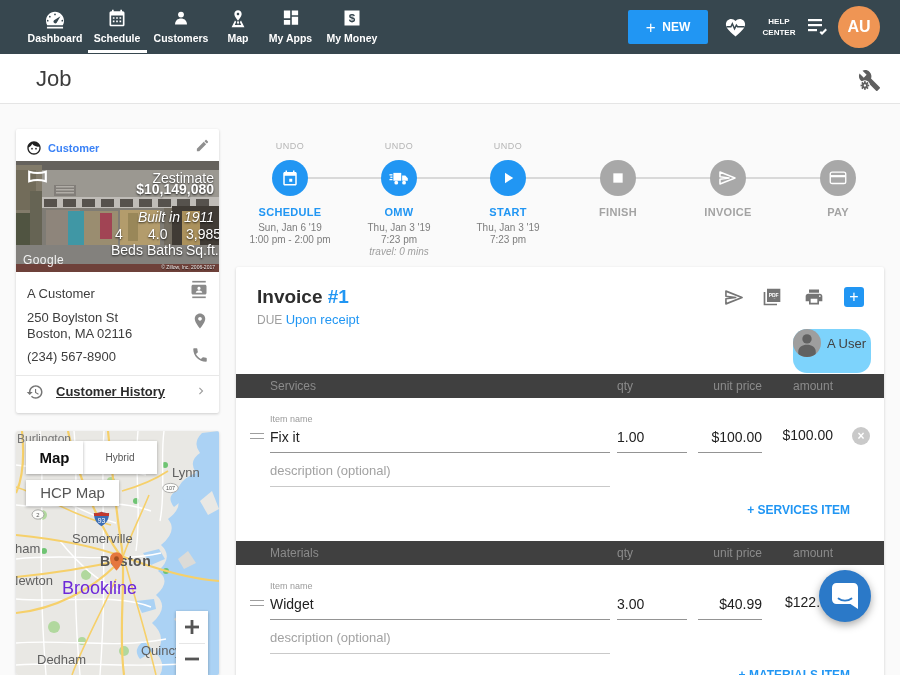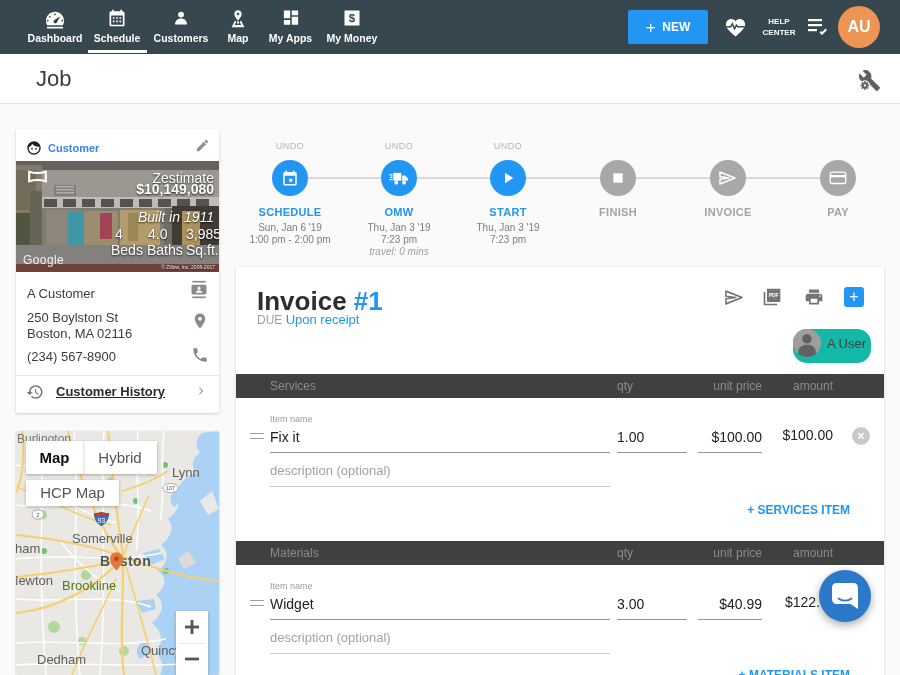--- a/index.html
+++ b/index.html
@@ -298,21 +298,21 @@
       <path d="M56 244 C66 216 86 180 100 148"></path>
     </g>
   </svg>
   
   <div class="abs" style="left:1px; top:1px; font-size:12px; color:#777;">Burlington</div>
   <div class="abs" style="left:156px; top:34px; font-size:13px; color:#606060;">Lynn</div>
   <div class="abs" style="left:56px; top:100px; font-size:13px; color:#606060;">Somerville</div>
   <div class="abs" style="left:-1px; top:110px; font-size:13px; color:#606060;">ham</div>
   <div class="abs" style="left:84px; top:122px; font-size:14px; font-weight:bold; color:#555; letter-spacing:0.5px;">Boston</div>
   <div class="abs" style="left:-7px; top:142px; font-size:13px; color:#606060;">Newton</div>
-  <div class="abs" style="left:46px; top:147px; font-size:13px; color:#4d7c0f;">Brookline</div>
+  <div class="abs" style="left:46px; top:147px; font-size:18px; color:#6d28d9;">Brookline</div>
   <div class="abs" style="left:125px; top:212px; font-size:13px; color:#606060;">Quincy</div>
   <div class="abs" style="left:21px; top:221px; font-size:13px; color:#606060;">Dedham</div>
   
   <svg class="abs" style="left:77px; top:80px;" width="17" height="16" viewBox="0 0 20 17">
       <path d="M10 0 C13 1.5 17 2 19 1.5 C19 8 16 14 10 17 C4 14 1 8 1 1.5 C3 2 7 1.5 10 0 Z" fill="#3c6eb5"></path>
       <path d="M1.2 1.5 C3 2 7 1.5 10 0 C13 1.5 17 2 18.8 1.5 L18.8 5 L1.2 5 Z" fill="#c3392e"></path>
       <text x="10" y="13.5" font-size="8" fill="#fff" text-anchor="middle" font-family="Liberation Sans">93</text>
     </svg>
   <svg class="abs" style="left:146px; top:51px;" width="17" height="12" viewBox="0 0 22 14">
       <ellipse cx="11" cy="7" rx="10" ry="6" fill="#fcfcfa" stroke="#9a9a98"></ellipse>
@@ -322,21 +322,21 @@
       <ellipse cx="8" cy="6.5" rx="7" ry="5.5" fill="#fcfcfa" stroke="#9a9a98"></ellipse>
       <text x="8" y="9" font-size="7" fill="#555" text-anchor="middle" font-family="Liberation Sans">2</text>
     </svg>
   
   <svg class="abs" style="left:94px; top:121px;" width="13" height="19" viewBox="0 0 24 34">
       <path d="M12 0C5.4 0 0 5.4 0 12c0 9 12 22 12 22s12-13 12-22C24 5.4 18.6 0 12 0z" fill="#e5773d"></path>
       <circle cx="12" cy="12" r="4.5" fill="#a34f22"></circle>
     </svg>
   
   <div class="mapbtn" style="left:10px; top:10px; width:57px; height:33px; line-height:33px; font-weight:bold; color:#0e0e0e; font-size:15px; z-index:3;">Map</div>
-  <div class="mapbtn" style="left:67px; top:10px; width:74px; height:33px; line-height:33px; font-size:15px; z-index:2;">Hybrid</div>
+  <div class="mapbtn" style="left:67px; top:10px; width:74px; height:33px; line-height:33px; font-size:10px; z-index:2;">Hybrid</div>
   <div class="mapbtn" style="left:10px; top:49px; width:93px; height:26px; line-height:26px; font-size:15px;">HCP Map</div>
   
   <div class="mapbtn" style="left:160px; top:180px; width:32px; height:64px;">
     <svg style="position:absolute; left:8px; top:8px;" width="16" height="16" viewBox="0 0 16 16" fill="#555">
         <rect x="6.6" y="1" width="2.8" height="14"></rect>
         <rect x="1" y="6.6" width="14" height="2.8"></rect>
       </svg>
     <div style="position:absolute; top:32px; left:3px; width:26px; border-top:1px solid #e6e6e6;"></div>
     <svg style="position:absolute; left:8px; top:40px;" width="16" height="16" viewBox="0 0 16 16" fill="#555">
         <rect x="1" y="6.6" width="14" height="2.8"></rect>
@@ -387,38 +387,38 @@
   <div class="tl-lbl" style="left:508px; color:#2196f3;">START</div>
   <div class="tl-lbl" style="left:618px; color:#a3a3a3;">FINISH</div>
   <div class="tl-lbl" style="left:728px; color:#a3a3a3;">INVOICE</div>
   <div class="tl-lbl" style="left:838px; color:#a3a3a3;">PAY</div>
   <div class="tl-sub" style="left:290px; top:222px;">Sun, Jan 6 '19<br>1:00 pm - 2:00 pm</div>
   <div class="tl-sub" style="left:399px; top:222px;">Thu, Jan 3 '19<br>7:23 pm<br><span style="font-style:italic; color:#9e9e9e;">travel: 0 mins</span></div>
   <div class="tl-sub" style="left:508px; top:222px;">Thu, Jan 3 '19<br>7:23 pm</div>
 </div>
 
 <div class="card" style="left:236px; top:267px; width:648px; height:420px;">
-  <div class="abs" style="left:21px; top:19px; font-size:26px; font-weight:bold; color:#2d2d2d;">Invoice <span style="color:#2196f3;">#1</span></div>
+  <div class="abs" style="left:21px; top:19px; font-size:19px; font-weight:bold; color:#2d2d2d;">Invoice <span style="color:#2196f3;">#1</span></div>
   <div class="abs" style="left:21px; top:45px; font-size:12px; color:#9e9e9e;">DUE <span style="font-size:13px; color:#2196f3;">Upon receipt</span></div>
 
   <svg class="abs" style="left:487px; top:22px;" width="22" height="17" viewBox="0 0 24 20" fill="none" stroke="#757575" stroke-width="1.9" stroke-linejoin="round">
       <path d="M2.5 17.5 L21.5 10 L2.5 2.5 L2.5 8.5 L14 10 L2.5 11.5 Z"></path>
     </svg>
   <svg class="abs" style="left:526px; top:20px;" width="20" height="20" viewBox="0 0 24 24" fill="#757575">
       <path d="M4 6H2v16h16v-2H4z"></path>
       <path d="M22 2H6v16h16V2zm-3 7h-3v5h-2V9h-3V7h8v2z" fill="#757575"></path>
       <rect x="8" y="6" width="12" height="8" fill="#757575"></rect>
       <text x="14" y="12.5" font-size="6" fill="#fff" text-anchor="middle" font-weight="bold" font-family="Liberation Sans">PDF</text>
     </svg>
   <svg class="abs" style="left:568px; top:20px;" width="20" height="20" viewBox="0 0 24 24" fill="#757575">
       <path d="M19 8H5c-1.7 0-3 1.3-3 3v6h4v4h12v-4h4v-6c0-1.7-1.3-3-3-3zm-3 11H8v-5h8v5zm3-7c-.6 0-1-.4-1-1s.4-1 1-1 1 .4 1 1-.4 1-1 1zm-1-9H6v4h12V3z"></path>
     </svg>
   <div class="abs" style="left:608px; top:20px; width:20px; height:20px; background:#2196f3; border-radius:3px; color:#fff; text-align:center; line-height:19px; font-size:16px;">+</div>
 
-  <div class="abs" style="left:557px; top:62px; width:78px; height:34px; background:#14b8a6; border-radius:14px;">
+  <div class="abs" style="left:557px; top:62px; width:78px; height:44px; background:#7dd3fc; border-radius:14px;">
     <div class="abs" style="left:0; top:0; width:28px; height:28px; border-radius:50%; background:#9e9e9e; overflow:hidden;">
       <svg width="28" height="28" viewBox="0 0 24 24" fill="#616161">
           <circle cx="12" cy="8.5" r="4"></circle>
           <path d="M12 13.5c-4 0-7.5 2-7.5 6v4.5h15V19.5c0-4-3.5-6-7.5-6z"></path>
         </svg>
     </div>
     <div class="abs" style="left:34px; top:7px; font-size:13px; color:#424242;">A User</div>
   </div>
 
   <div class="inv-section-hdr" style="top:107px;">

